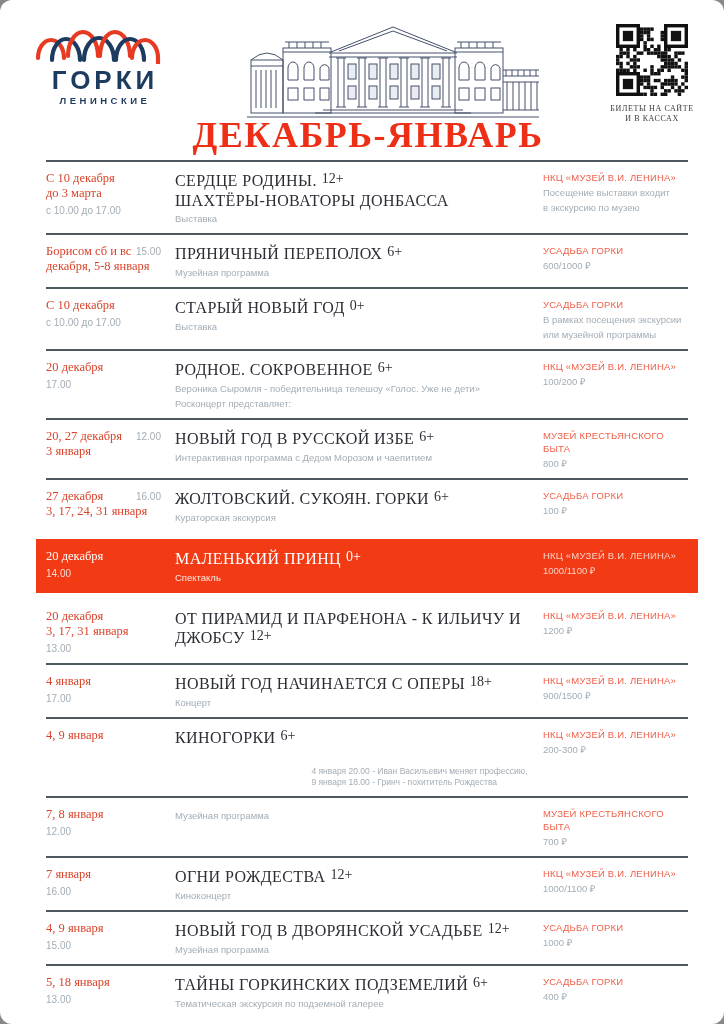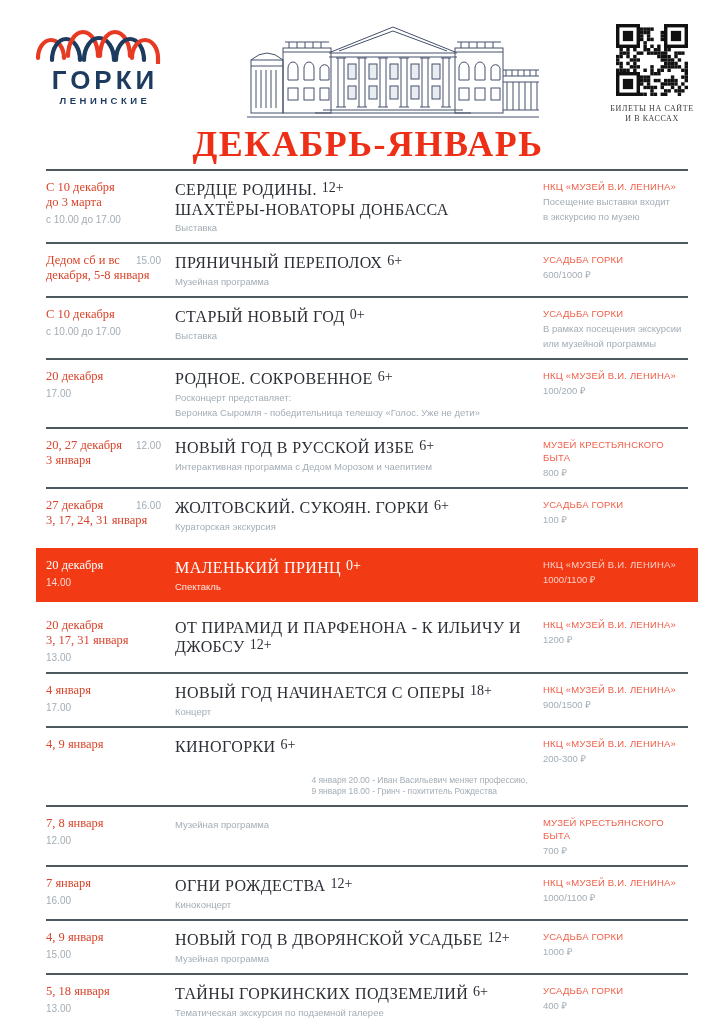--- a/index.html
+++ b/index.html
@@ -3,33 +3,33 @@
 <meta charset="utf-8">
 <style>
   :root{
     --red-bright:#ee2f17; --red-date:#d8452c; --red-venue:#f0604a; --red-bg:#f23a14;
     --dark:#2b2e35; --gray:#a3adb5; --divider:#4d585f; --navy:#1d3a5f; --logo-red:#e63a23;
   }
   *{margin:0;padding:0;box-sizing:border-box;}
   html,body{background:#888;}
   .page{
     width:724px;height:1024px;margin:0 auto;background:#ffffff;overflow:hidden;
-    font-family:"Liberation Sans",sans-serif;position:relative;
+    font-family:"Liberation Sans",sans-serif;position:relative;border-radius:12px;
   }
   
   .header{display:flex;align-items:flex-start;padding:16px 26px 0 30px;height:112px;}
   .logo{width:150px;flex:0 0 auto;text-align:center;}
   .logo-title{font:700 26px/28px "Liberation Sans",sans-serif;letter-spacing:4px;color:var(--navy);margin-top:-2px;}
   .logo-sub{font:700 9.5px/12px "Liberation Sans",sans-serif;letter-spacing:3.5px;color:var(--navy);margin-top:1px;}
   .building-wrap{flex:1 1 auto;display:flex;justify-content:center;align-items:flex-start;padding-top:4px;}
   .qr-block{width:92px;flex:0 0 auto;text-align:center;padding-top:8px;}
   .qr-caption{font:8px/10px "Liberation Serif",serif;letter-spacing:.6px;color:#3a3a3a;margin-top:4px;}
   .page-title{
     text-align:center;color:var(--red-bright);
-    font:700 36px/38px "Liberation Serif",serif;letter-spacing:1.5px;margin:13px 0 6px;padding-left:12px;
+    font:700 36px/38px "Liberation Serif",serif;letter-spacing:1.5px;margin:4px 0 6px;padding-left:12px;
   }
   
   .events{padding:0 36px 0 46px;}
   .divider{height:2px;background:var(--divider);}
   .row{display:grid;grid-template-columns:129px 1fr 145px;padding:9px 0 8px;}
   .row.highlight{
     background:var(--red-bg);margin:7px -10px;padding:10px 10px 9px;
   }
   
   .date-line{display:flex;align-items:baseline;}
@@ -383,21 +383,21 @@
         <div class="venue-col">
           <div class="venue">НКЦ «МУЗЕЙ В.И. ЛЕНИНА»</div>
           <div class="venue-note">Посещение выставки входит</div>
           <div class="venue-note">в экскурсию по музею</div>
         </div>
       </div>
       <div class="divider"></div>
       <div class="row">
         <div class="date-col">
           <div class="date-line">
-            <span class="date-text">Дедом сб и вс</span>
+            <span class="date-text">Борисом сб и вс</span>
             <span class="time-inline">15.00</span>
           </div>
           <div class="date-line">
             <span class="date-text">декабря, 5-8 января</span>
           </div>
         </div>
         <div class="center-col">
           <div class="titles">
             <div class="title-line"><span class="title-text">ПРЯНИЧНЫЙ ПЕРЕПОЛОХ</span><span class="age">6+</span></div>
           </div>
@@ -433,22 +433,22 @@
         <div class="date-col">
           <div class="date-line">
             <span class="date-text">20 декабря</span>
           </div>
           <div class="time-below">17.00</div>
         </div>
         <div class="center-col">
           <div class="titles">
             <div class="title-line"><span class="title-text">РОДНОЕ. СОКРОВЕННОЕ</span><span class="age">6+</span></div>
           </div>
+          <div class="subtitle">Вероника Сыромля - победительница телешоу «Голос. Уже не дети»</div>
           <div class="subtitle">Росконцерт представляет:</div>
-          <div class="subtitle">Вероника Сыромля - победительница телешоу «Голос. Уже не дети»</div>
         </div>
         <div class="venue-col">
           <div class="venue">НКЦ «МУЗЕЙ В.И. ЛЕНИНА»</div>
           <div class="venue-note">100/200 ₽</div>
         </div>
       </div>
       <div class="divider"></div>
       <div class="row">
         <div class="date-col">
           <div class="date-line">

